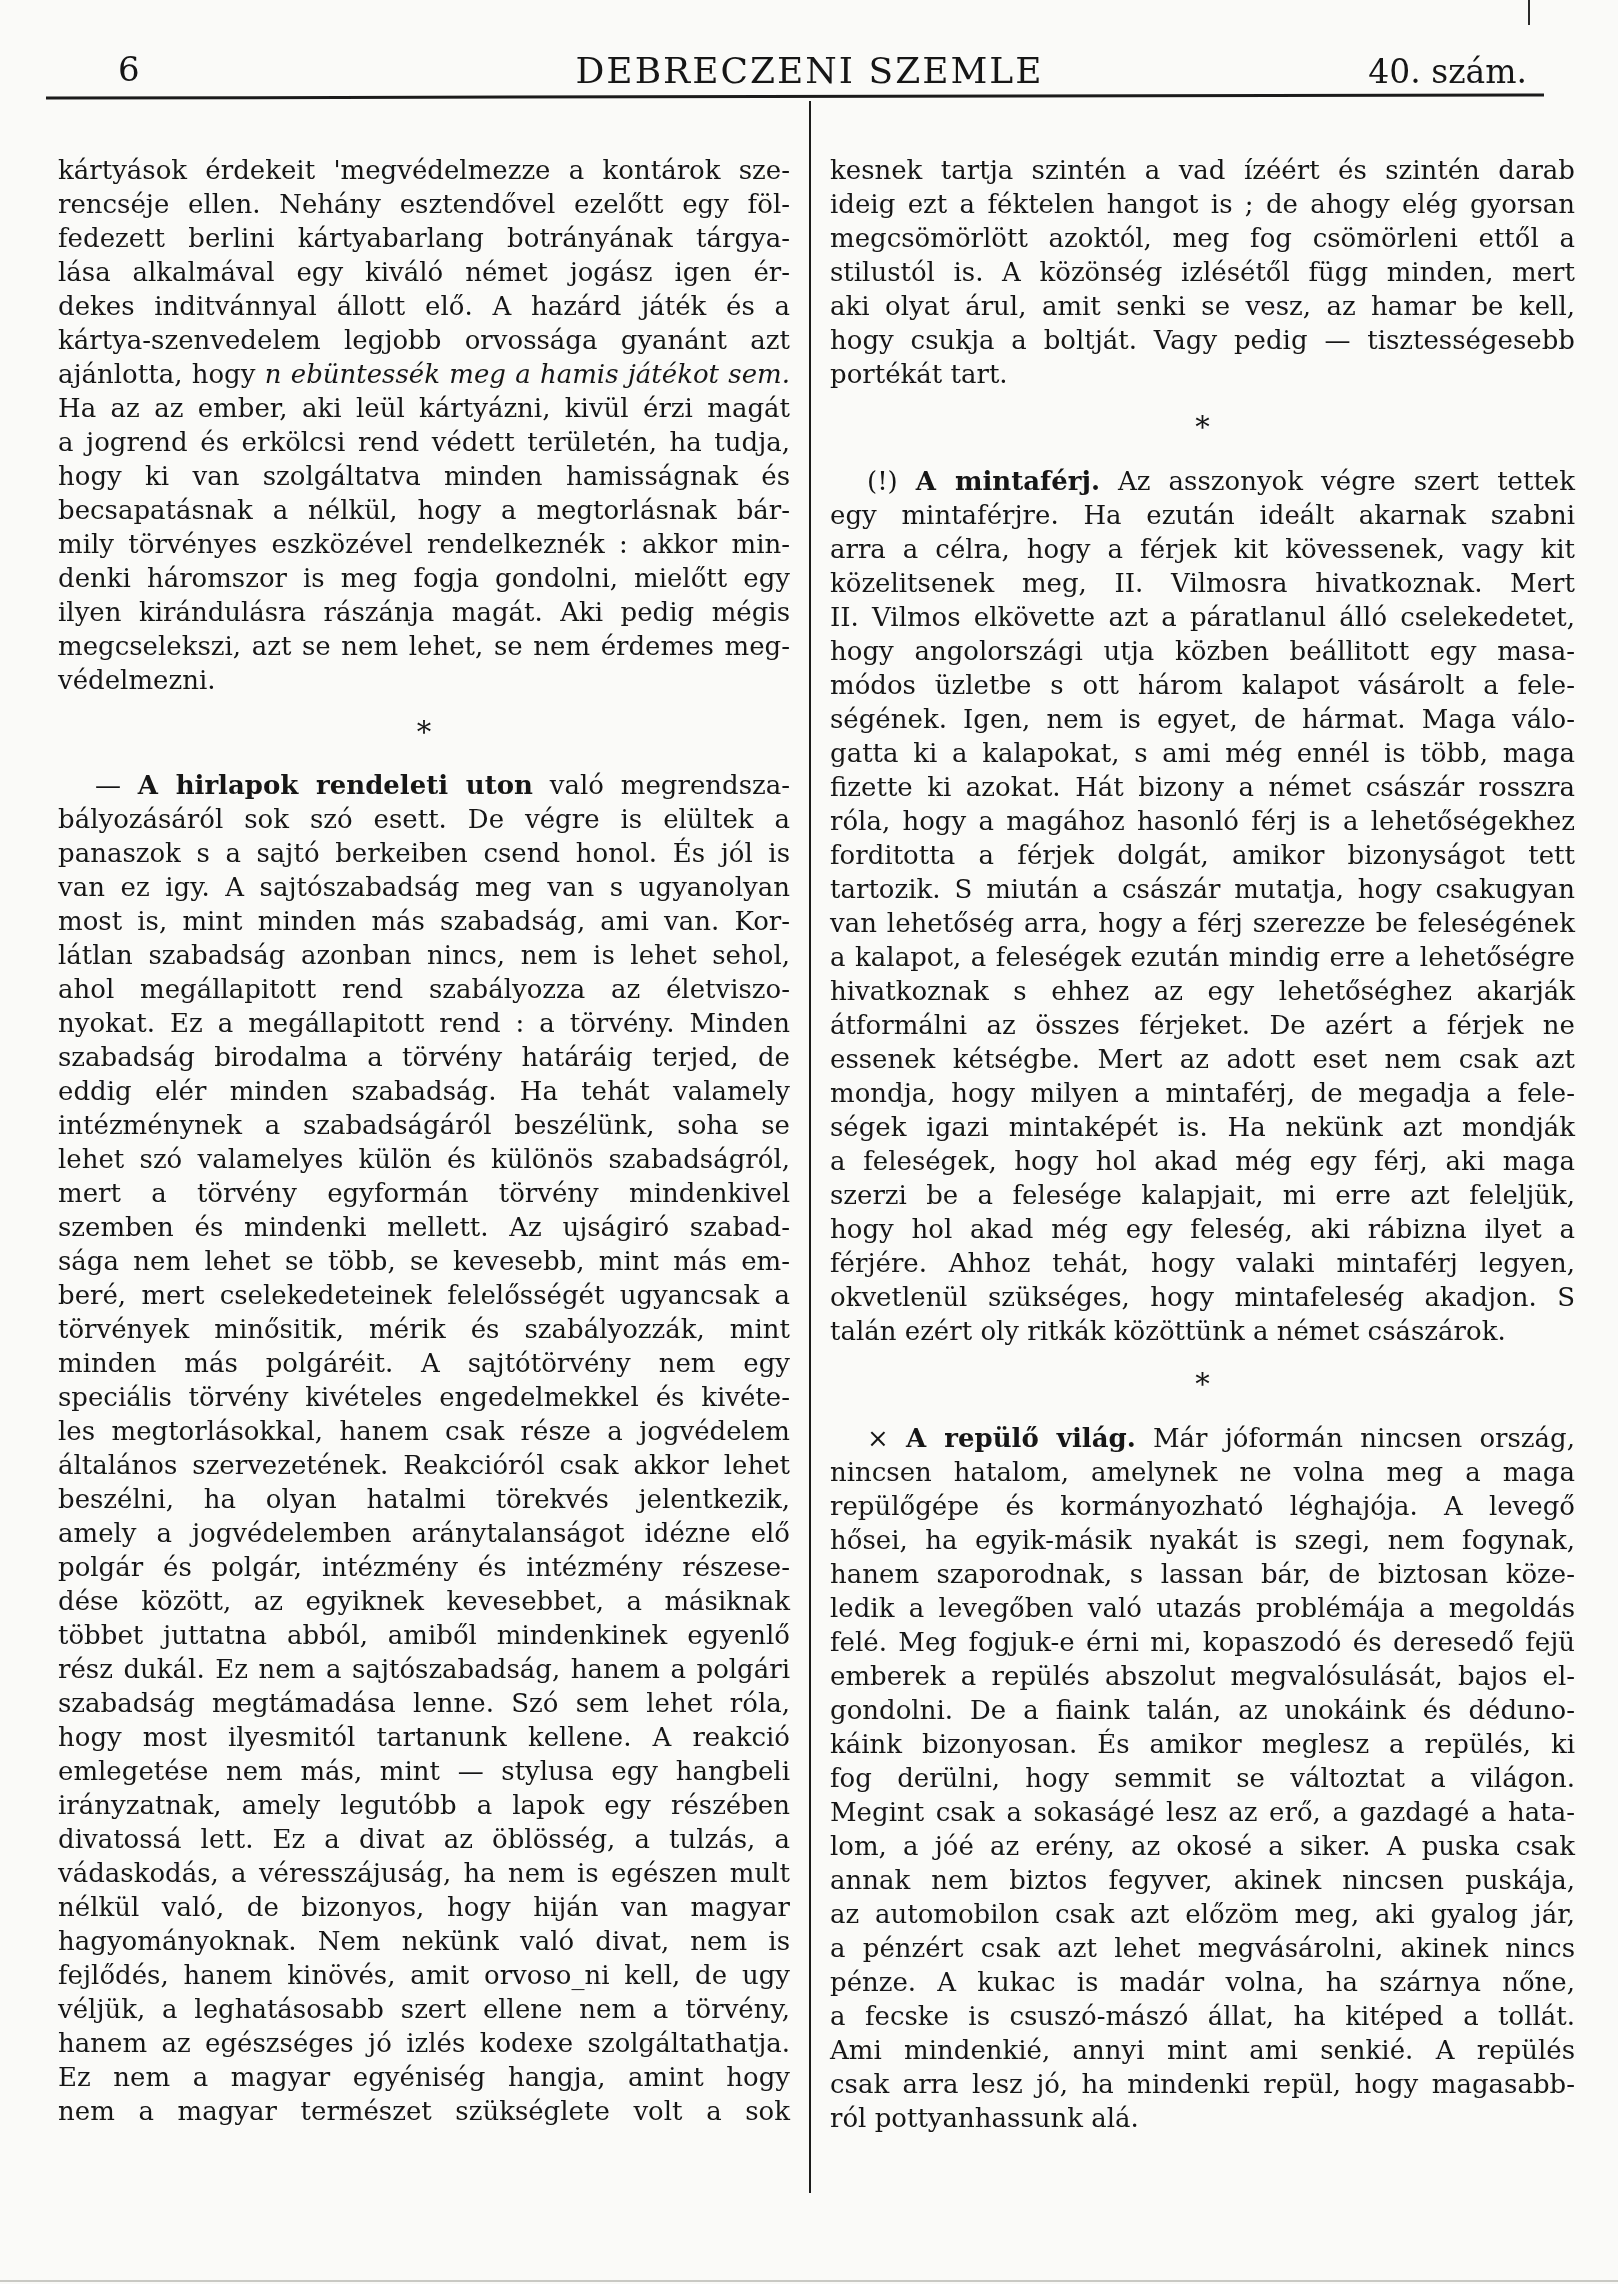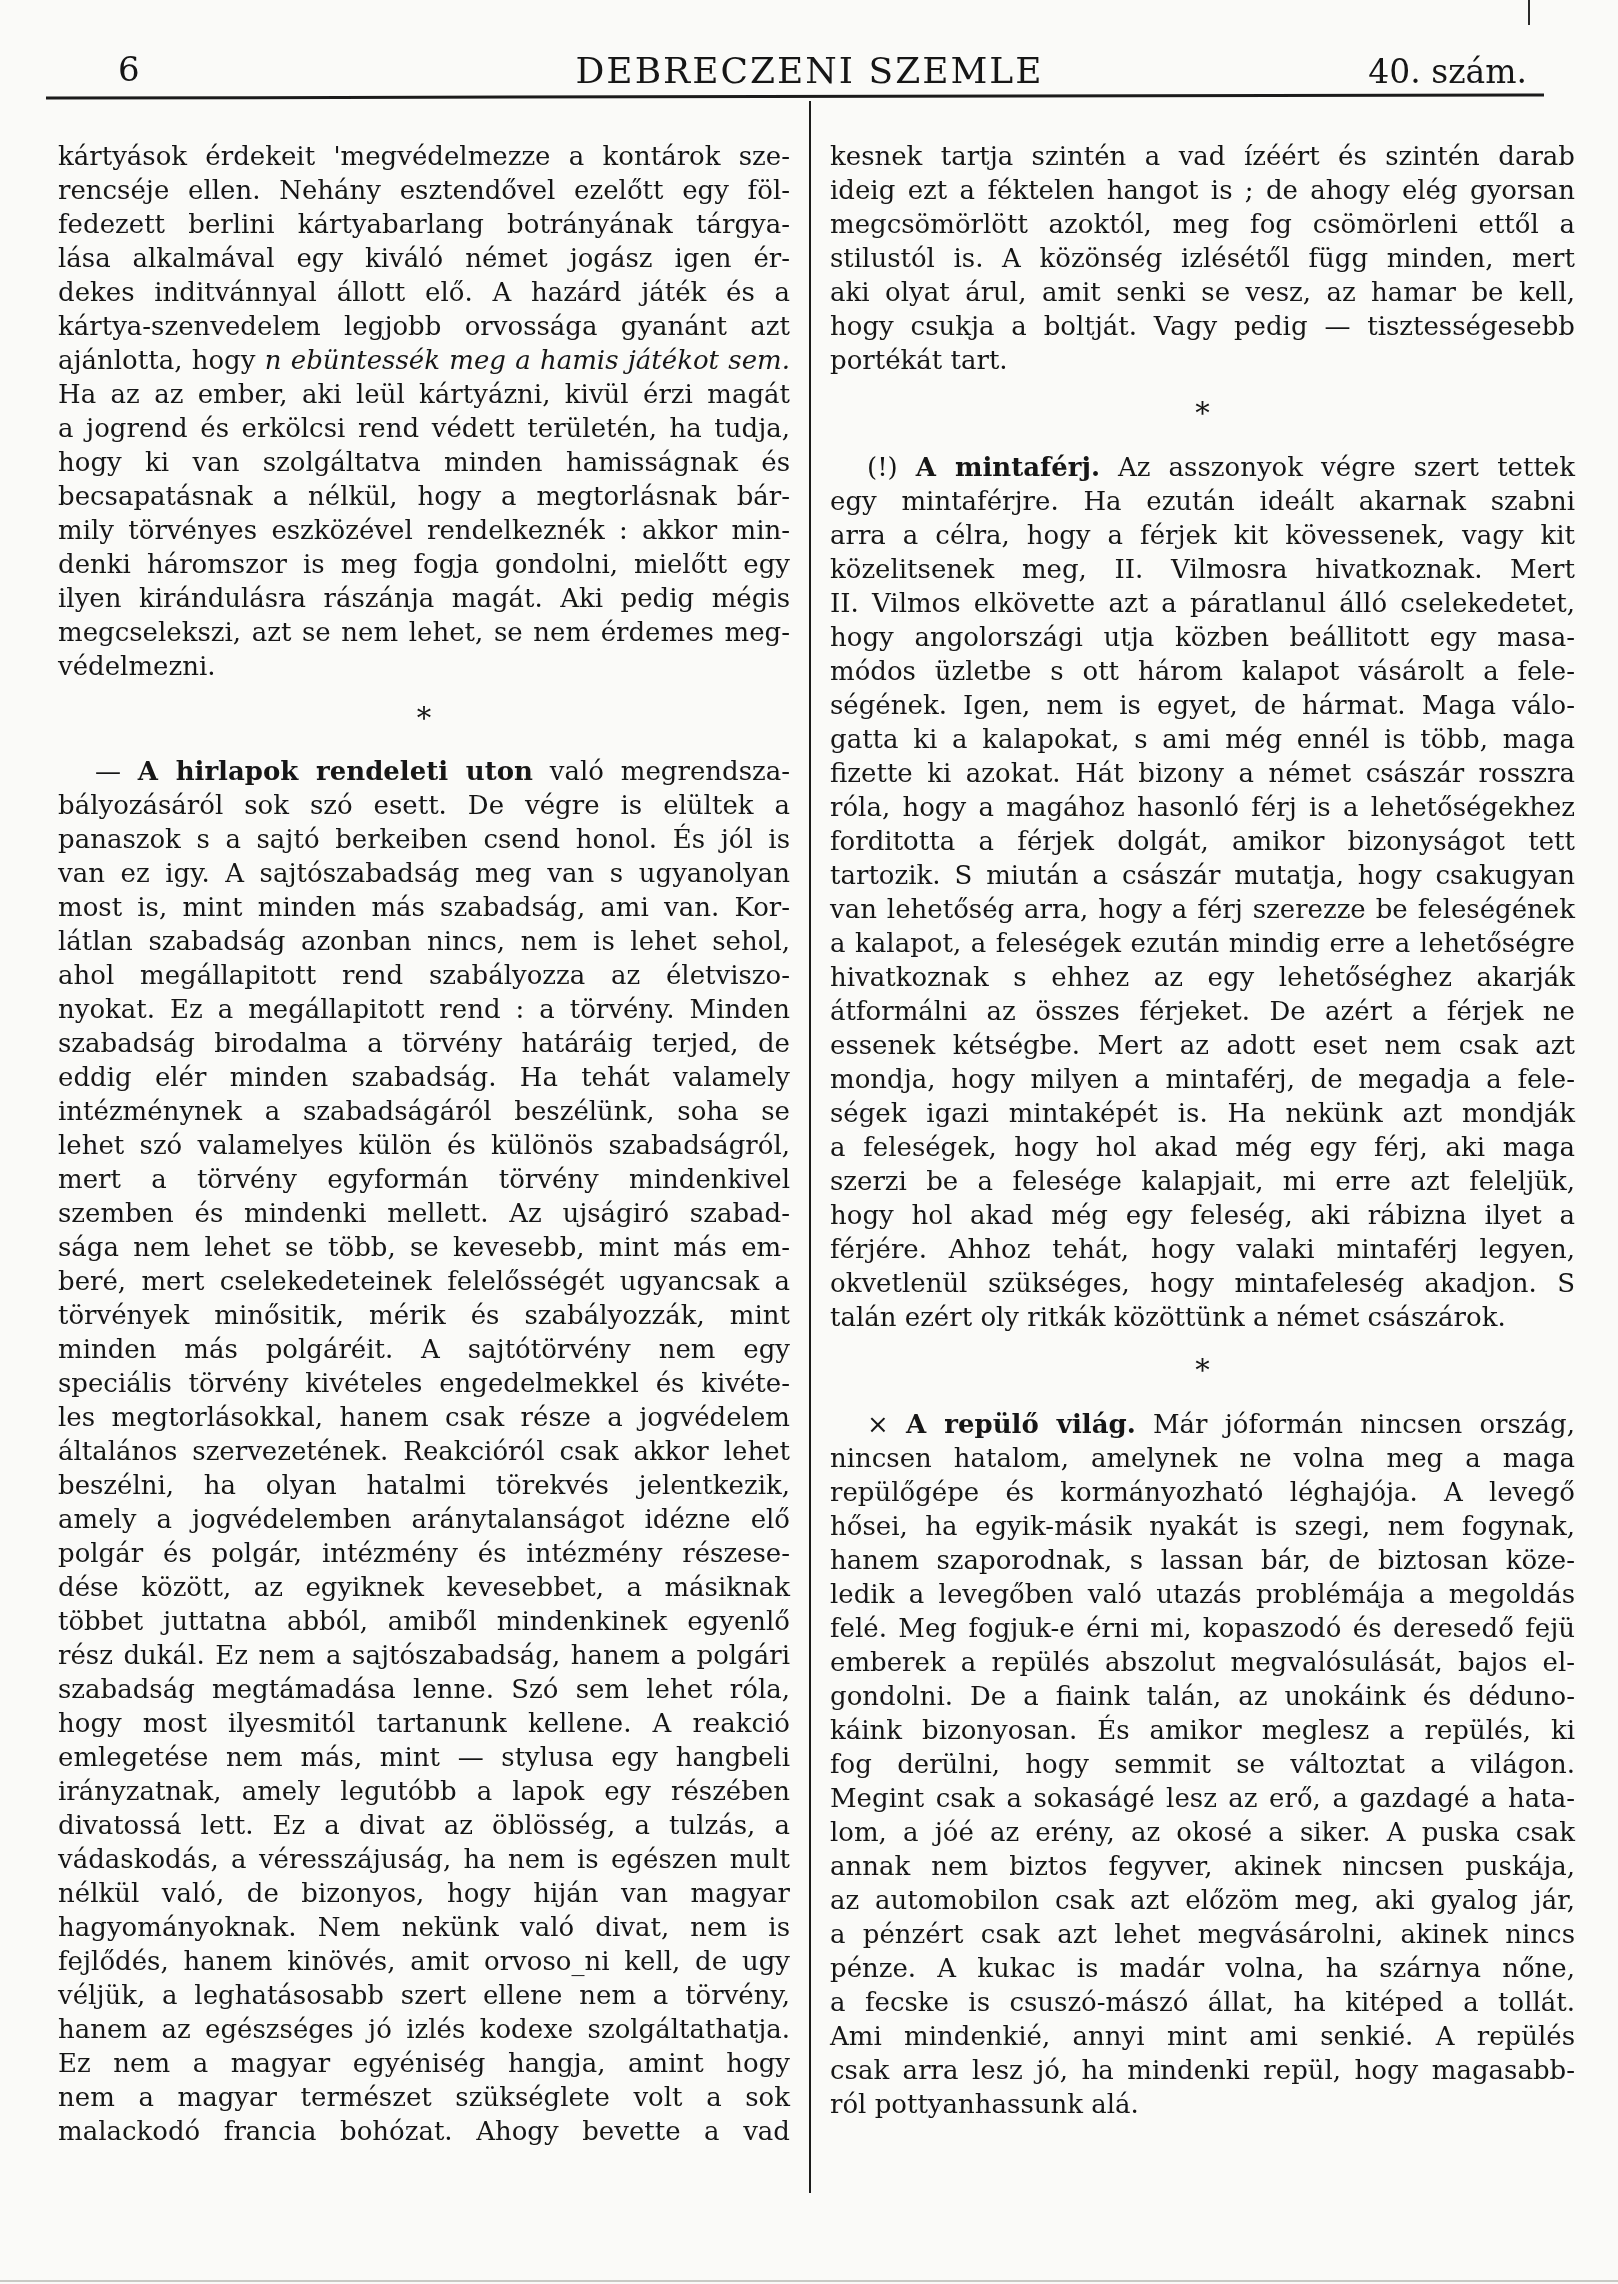--- a/index.html
+++ b/index.html
@@ -12,21 +12,21 @@
   .page-number{position:absolute;left:118px;top:49px;font-size:34px;}
   .journal-title{position:absolute;left:0;right:0;top:50px;text-align:center;
     font-size:36px;letter-spacing:2px;}
   .issue-number{position:absolute;right:92px;top:52px;font-size:33px;text-align:right;}
   .header-rule{position:absolute;left:46px;top:95px;width:1498px;height:3.3px;
     background:#1b1b1b;transform:rotate(-0.12deg);}
   .column-divider{position:absolute;left:809px;top:101px;width:2px;height:2092px;
     background:#1c1c1c;}
   .corner-tick{position:absolute;left:1528px;top:0;width:2px;height:25px;background:#2a2a2a;}
   .bottom-edge{position:absolute;left:0;top:2280px;width:1619px;height:2px;background:#c9c9c4;}
-  .col{position:absolute;top:139px;}
+  .col{position:absolute;top:153px;}
   .col-left{left:58px;width:732px;}
   .col-right{left:830px;width:745px;}
   .line{
     height:34px;line-height:34px;font-size:26px;
     text-align:justify;text-align-last:justify;
     white-space:nowrap;overflow:visible;
   }
   .line.last{text-align-last:left;}
   .line.indent{text-indent:37px;}
   .sep{height:71px;line-height:71px;text-align:center;font-size:29px;}
@@ -98,21 +98,20 @@
       <div class="line"><span>irányzatnak, amely legutóbb a lapok egy részében</span></div>
       <div class="line"><span>divatossá lett. Ez a divat az öblösség, a tulzás, a</span></div>
       <div class="line"><span>vádaskodás, a véresszájuság, ha nem is egészen mult</span></div>
       <div class="line"><span>nélkül való, de bizonyos, hogy hiján van magyar</span></div>
       <div class="line"><span>hagyományoknak. Nem nekünk való divat, nem is</span></div>
       <div class="line"><span>fejlődés, hanem kinövés, amit orvoso_ni kell, de ugy</span></div>
       <div class="line"><span>véljük, a leghatásosabb szert ellene nem a törvény,</span></div>
       <div class="line"><span>hanem az egészséges jó izlés kodexe szolgáltathatja.</span></div>
       <div class="line"><span>Ez nem a magyar egyéniség hangja, amint hogy</span></div>
       <div class="line"><span>nem a magyar természet szükséglete volt a sok</span></div>
-      <div class="line"><span>malackodó francia bohózat. Ahogy bevette a vad</span></div>
     </div>
   <div class="col col-right">
       <div class="line"><span>kesnek tartja szintén a vad ízéért és szintén darab</span></div>
       <div class="line"><span>ideig ezt a féktelen hangot is ; de ahogy elég gyorsan</span></div>
       <div class="line"><span>megcsömörlött azoktól, meg fog csömörleni ettől a</span></div>
       <div class="line"><span>stilustól is. A közönség izlésétől függ minden, mert</span></div>
       <div class="line"><span>aki olyat árul, amit senki se vesz, az hamar be kell,</span></div>
       <div class="line"><span>hogy csukja a boltját. Vagy pedig — tisztességesebb</span></div>
       <div class="line last"><span>portékát tart.</span></div>
       <div class="sep">*</div>

